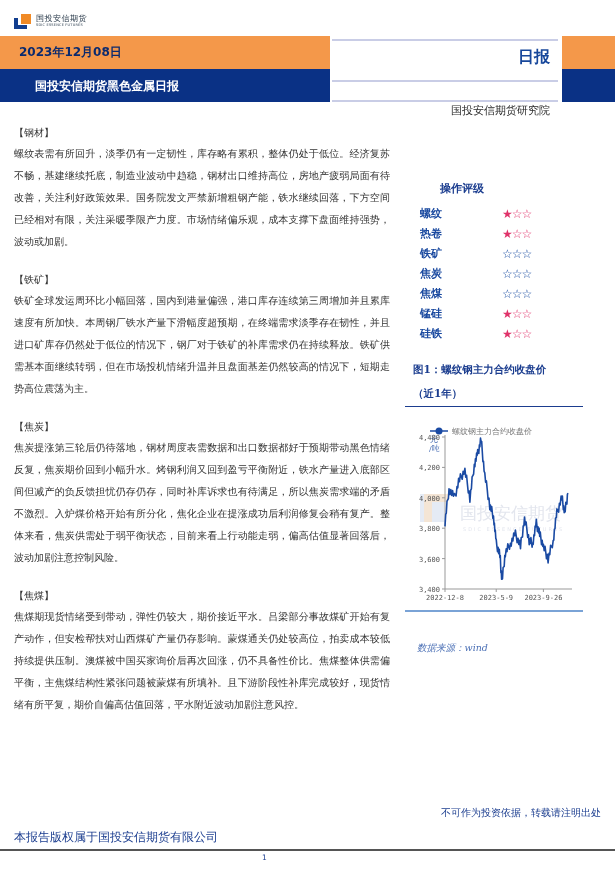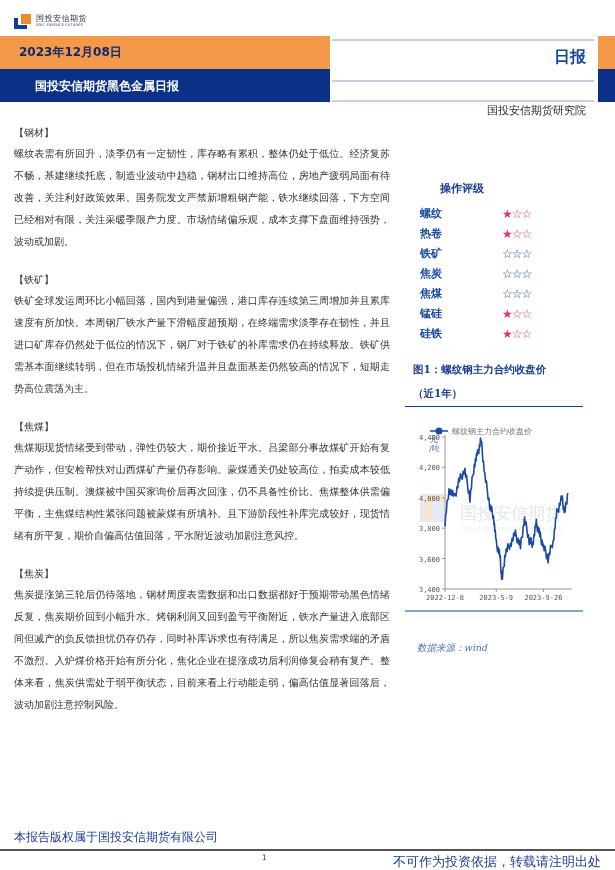--- a/index.html
+++ b/index.html
@@ -12,21 +12,21 @@
   .logo-mark .orange { position: absolute; right: 0; top: 0; width: 10px; height: 10px; background: #f08a26; }
   .logo-text { display: flex; flex-direction: column; line-height: 1; }
   .logo-cn { font-size: 8px; color: #234; letter-spacing: 0.5px; }
   .logo-en { font-size: 3.5px; color: #345; margin-top: 1px; letter-spacing: 0.2px; }
 
   .band-orange { position: absolute; left: 0; top: 36px; width: 615px; height: 33px; background: #f4984a; }
   .band-blue { position: absolute; left: 0; top: 69px; width: 615px; height: 33px; background: #0a3185; }
   .date { position: absolute; left: 19px; top: 44px; font-size: 12px; font-weight: bold; color: #0b2a6e; }
   .report-title { position: absolute; left: 19px; top: 78px; font-size: 12px; font-weight: bold; color: #fff; margin-left: 16px; }
 
-  .title-box { position: absolute; left: 330px; top: 36px; width: 268px; height: 66px; background: #fff; }
+  .title-box { position: absolute; left: 330px; top: 36px; width: 232px; height: 66px; background: #fff; }
   .title-box .line { position: absolute; left: 2px; right: 4px; height: 2px; background: #c9cde6; }
   .title-box .l1 { top: 3px; }
   .title-box .l2 { top: 44px; }
   .title-box .l3 { bottom: 0px; }
   .box-daily { position: absolute; right: 12px; top: 11px; font-size: 16px; font-weight: bold; color: #17479b; }
   .box-inst { position: absolute; right: 12px; top: 47px; font-size: 11px; color: #2a2a2a; margin-top: 20px; }
 
   .left-col { position: absolute; left: 14px; top: 123px; width: 376px; }
   .section { margin-bottom: 17px; }
   .sec-head { font-size: 10px; color: #333; height: 20px; line-height: 20px; }
@@ -44,21 +44,21 @@
   .fig-rule { position: absolute; left: 405px; top: 406px; width: 178px; height: 1px; background: #1b3d8f; }
 
   .chart { position: absolute; left: 400px; top: 418px; width: 190px; height: 190px; }
   .chart svg { position: absolute; left: 0; top: 0; }
   .chart-rule { position: absolute; left: 405px; top: 610px; width: 178px; height: 2px; background: #7aa3d6; }
   .source { position: absolute; left: 417px; top: 618px; font-family: "DejaVu Serif", serif; font-size: 9.5px; font-style: italic; color: #4a6fb5; margin-top: 24px; }
 
   .footer-rule { position: absolute; left: 0; top: 849px; width: 615px; height: 2px; background: #555; }
   .footer-left { position: absolute; left: 14px; top: 829px; font-size: 12px; color: #1b3d8f; }
   .footer-mid { position: absolute; left: 262px; top: 853px; font-size: 7.5px; color: #1b3d8f; }
-  .footer-right { position: absolute; right: 14px; top: 853px; font-size: 13px; color: #1b3d8f; }
+  .footer-right { position: absolute; right: 14px; top: 806px; font-size: 10px; color: #1b3d8f; }
 </style>
 </head>
 <body>
 
 <div class="logo">
   <div class="logo-mark">
     <div class="orange"></div>
     <div class="blue"></div>
   </div>
   <div class="logo-text">
@@ -83,26 +83,26 @@
 <div class="left-col">
   <div class="section">
     <div class="sec-head">【钢材】</div>
     <div class="sec-body">螺纹表需有所回升，淡季仍有一定韧性，库存略有累积，整体仍处于低位。经济复苏不畅，基建继续托底，制造业波动中趋稳，钢材出口维持高位，房地产疲弱局面有待改善，关注利好政策效果。国务院发文严禁新增粗钢产能，铁水继续回落，下方空间已经相对有限，关注采暖季限产力度。市场情绪偏乐观，成本支撑下盘面维持强势，波动或加剧。</div>
   </div>
   <div class="section">
     <div class="sec-head">【铁矿】</div>
     <div class="sec-body">铁矿全球发运周环比小幅回落，国内到港量偏强，港口库存连续第三周增加并且累库速度有所加快。本周钢厂铁水产量下滑幅度超预期，在终端需求淡季存在韧性，并且进口矿库存仍然处于低位的情况下，钢厂对于铁矿的补库需求仍在持续释放。铁矿供需基本面继续转弱，但在市场投机情绪升温并且盘面基差仍然较高的情况下，短期走势高位震荡为主。</div>
   </div>
   <div class="section">
+    <div class="sec-head">【焦炭】</div>
+    <div class="sec-body">焦炭提涨第三轮后仍待落地，钢材周度表需数据和出口数据都好于预期带动黑色情绪反复，焦炭期价回到小幅升水。烤钢利润又回到盈亏平衡附近，铁水产量进入底部区间但减产的负反馈担忧仍存仍存，同时补库诉求也有待满足，所以焦炭需求端的矛盾不激烈。入炉煤价格开始有所分化，焦化企业在提涨成功后利润修复会稍有复产。整体来看，焦炭供需处于弱平衡状态，目前来看上行动能走弱，偏高估值显著回落后，波动加剧注意控制风险。</div>
+  </div>
+  <div class="section">
     <div class="sec-head">【焦煤】</div>
     <div class="sec-body">焦煤期现货情绪受到带动，弹性仍较大，期价接近平水。吕梁部分事故煤矿开始有复产动作，但安检帮扶对山西煤矿产量仍存影响。蒙煤通关仍处较高位，拍卖成本较低持续提供压制。澳煤被中国买家询价后再次回涨，仍不具备性价比。焦煤整体供需偏平衡，主焦煤结构性紧张问题被蒙煤有所填补。且下游阶段性补库完成较好，现货情绪有所平复，期价自偏高估值回落，平水附近波动加剧注意风控。</div>
-  </div>
-  <div class="section">
-    <div class="sec-head">【焦炭】</div>
-    <div class="sec-body">焦炭提涨第三轮后仍待落地，钢材周度表需数据和出口数据都好于预期带动黑色情绪反复，焦炭期价回到小幅升水。烤钢利润又回到盈亏平衡附近，铁水产量进入底部区间但减产的负反馈担忧仍存仍存，同时补库诉求也有待满足，所以焦炭需求端的矛盾不激烈。入炉煤价格开始有所分化，焦化企业在提涨成功后利润修复会稍有复产。整体来看，焦炭供需处于弱平衡状态，目前来看上行动能走弱，偏高估值显著回落后，波动加剧注意控制风险。</div>
   </div>
 </div>
 
 <div class="rating">
   <div class="rating-title">操作评级</div>
   <div class="rating-row">
     <span class="rating-name">螺纹</span>
     <span class="stars star-red">★☆☆</span>
   </div>
   <div class="rating-row">

